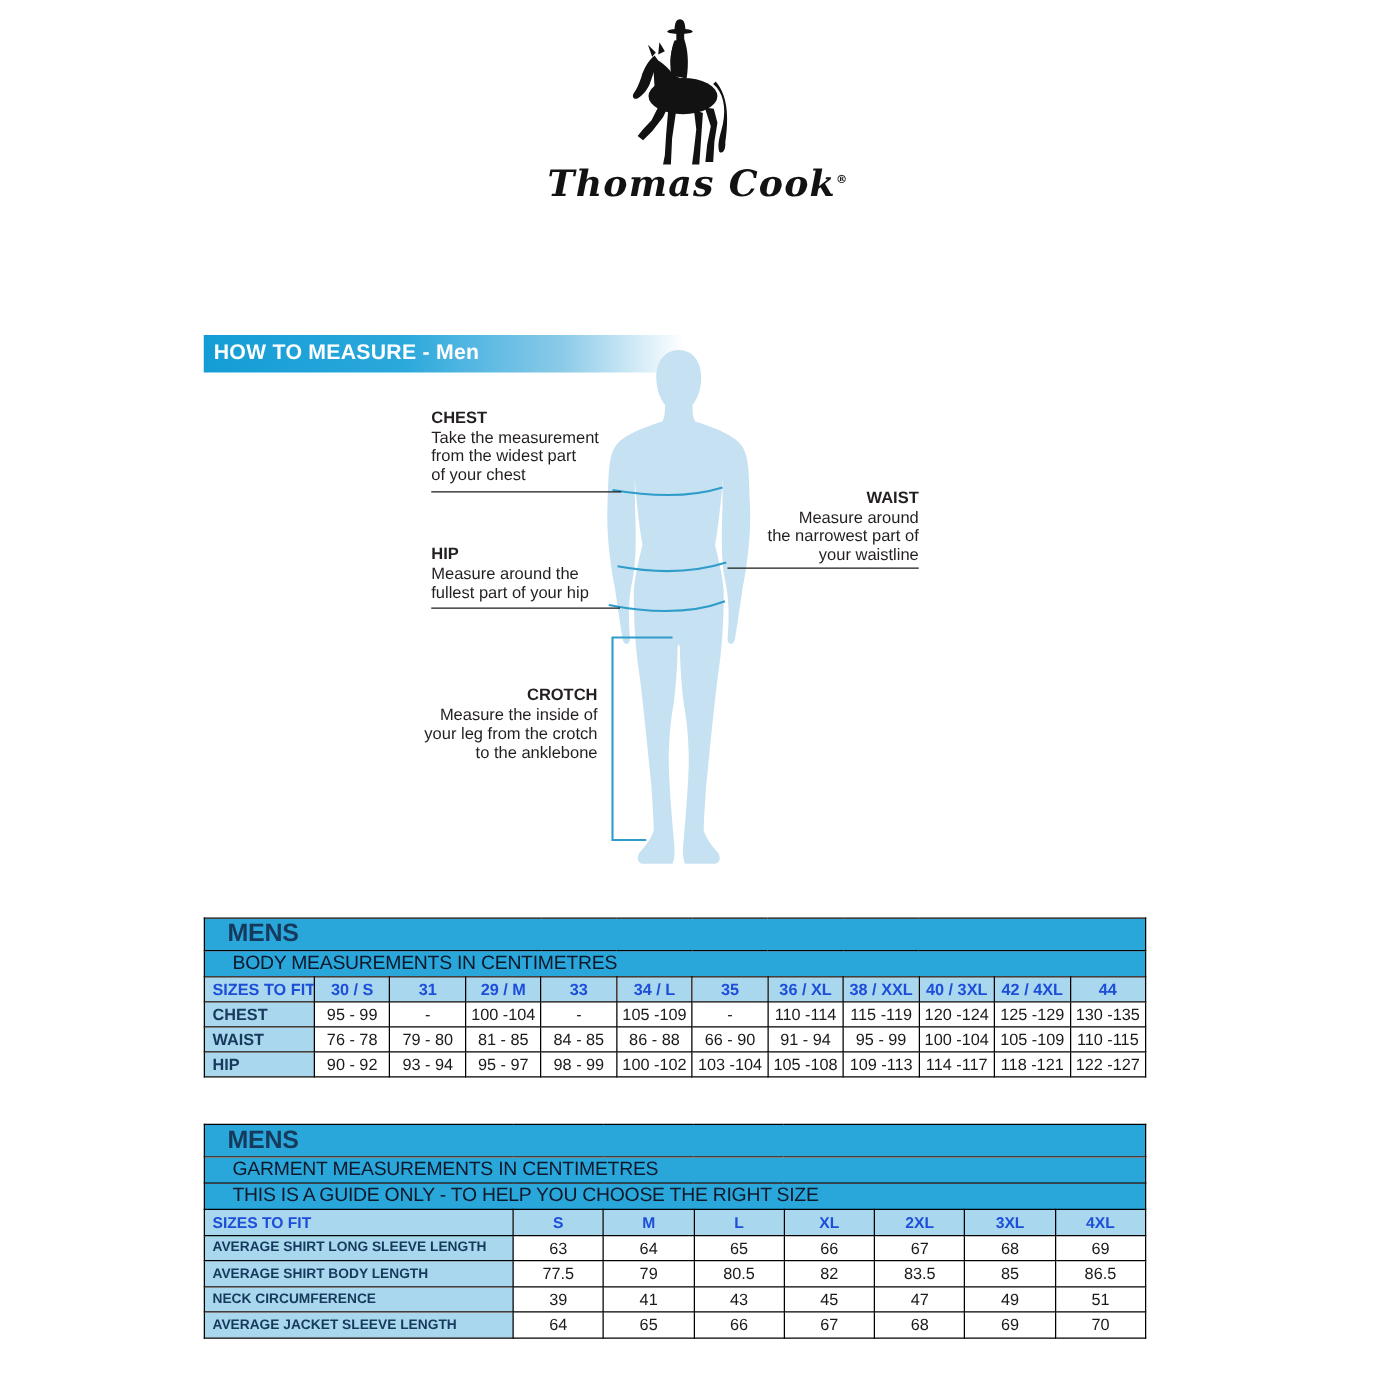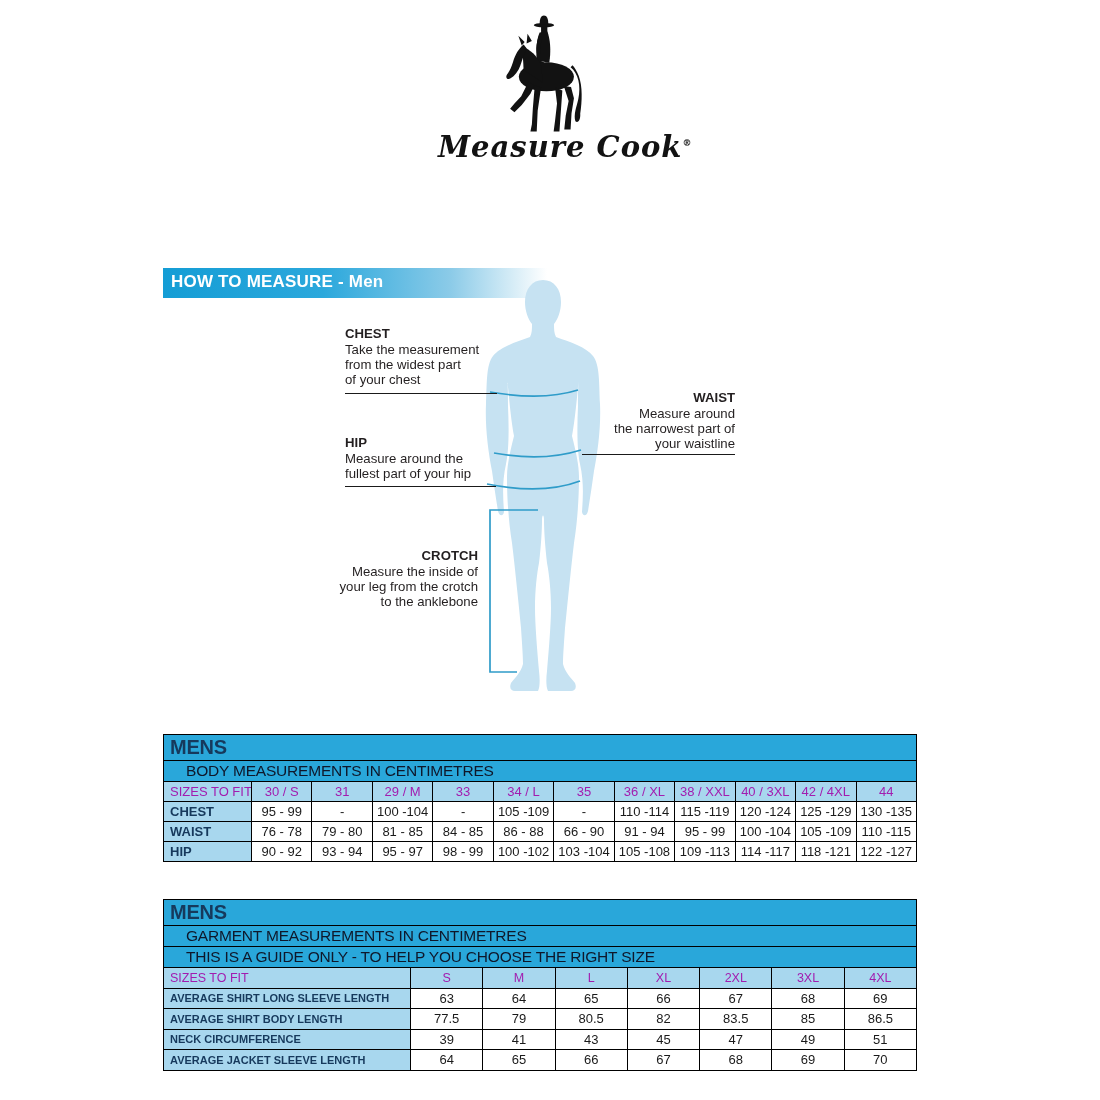--- a/index.html
+++ b/index.html
@@ -31,27 +31,27 @@
   .ann.right { text-align:right; }
   .ann-line { position:absolute; height:0; border-top:1.4px solid #1a1a1a; }
   
   .size-table { position:absolute; left:163px; width:754px; border-collapse:collapse; table-layout:fixed; }
   .size-table td {
     border:1.6px solid #000; text-align:center; font-size:13px; color:#1a1a1a;
     background:#fff; padding:1px 2px; overflow:hidden; white-space:nowrap;
   }
   .size-table td.t-title {
     background:#29a7da; color:#16395c; font-weight:bold; font-size:20px;
-    text-align:left; padding-left:6px; height:24px; letter-spacing:-0.2px;
+    text-align:left; padding-left:18px; height:24px; letter-spacing:-0.2px;
   }
   .size-table td.t-sub {
     background:#29a7da; color:#0f172a; font-size:15.5px; text-align:left;
     padding-left:22px; height:21px; letter-spacing:-0.2px;
   }
-  .size-table td.hdr { background:#a8d7ee; color:#a21caf; font-weight:normal; height:21px; }
+  .size-table td.hdr { background:#a8d7ee; color:#1d4ed8; font-weight:bold; height:21px; }
   .size-table td.hdr-label { text-align:left; padding-left:6px; }
   .size-table td.row-label {
     background:#a8d7ee; color:#16395c; font-weight:bold; text-align:left; padding-left:6px;
   }
   #body-table td { height:20px; }
   #body-table td.row-label { font-size:13px; }
   #garment-table td { height:20.5px; }
   #garment-table td.row-label { font-size:11px; }
   #garment-table td.hdr-label { font-size:11px; }
   #garment-table td.hdr { font-size:12.5px; }
@@ -81,21 +81,21 @@
         <path d="M69,81 L71,61 L80,76 Z"></path>
 
         <path d="M160,130 C176,143 182,168 176,196 C172,214 166,228 170,242 C176,247 181,238 180,226 C184,200 185,170 177,148 C173,138 168,130 164,126 Z"></path>
 
         <path d="M86,168 L82,215 L80,248 L77,263 L90,263 L92,220 L99,172 Z"></path>
         <path d="M73,160 L58,190 L44,205 L35,216 L44,223 L59,208 L77,185 L85,168 Z"></path>
         <path d="M146,169 L156,200 L150,230 L147,259 L160,259 L162,225 L167,194 L161,171 Z"></path>
         <path d="M128,172 L132,205 L128,240 L125,263 L137,263 L140,220 L143,178 Z"></path>
       </g>
     </svg>
-    <div class="brand-script"><span>Measure Cook</span><sup>®</sup></div>
+    <div class="brand-script"><span>Thomas Cook</span><sup>®</sup></div>
   </div>
 
   <div class="htm-bar">
     <span>HOW TO MEASURE - Men</span>
   </div>
 
   <svg class="figure-svg" width="126" height="418" viewBox="0 0 126 418">
     <path fill="#c6e2f2" d="M63,2 C52,2 45,11 45,24 C45,33 48,41 52,46 C52,51 52,55 50,59
       C36,64 20,69 13,78 C6,87 7,106 6,126 C5,148 8,173 12,193 C14,207 16,221 18,233 C19,238 23,239 24,234
       C23,219 22,204 26,186 C29,172 29,150 28,128 C28,118 28,106 27,98

